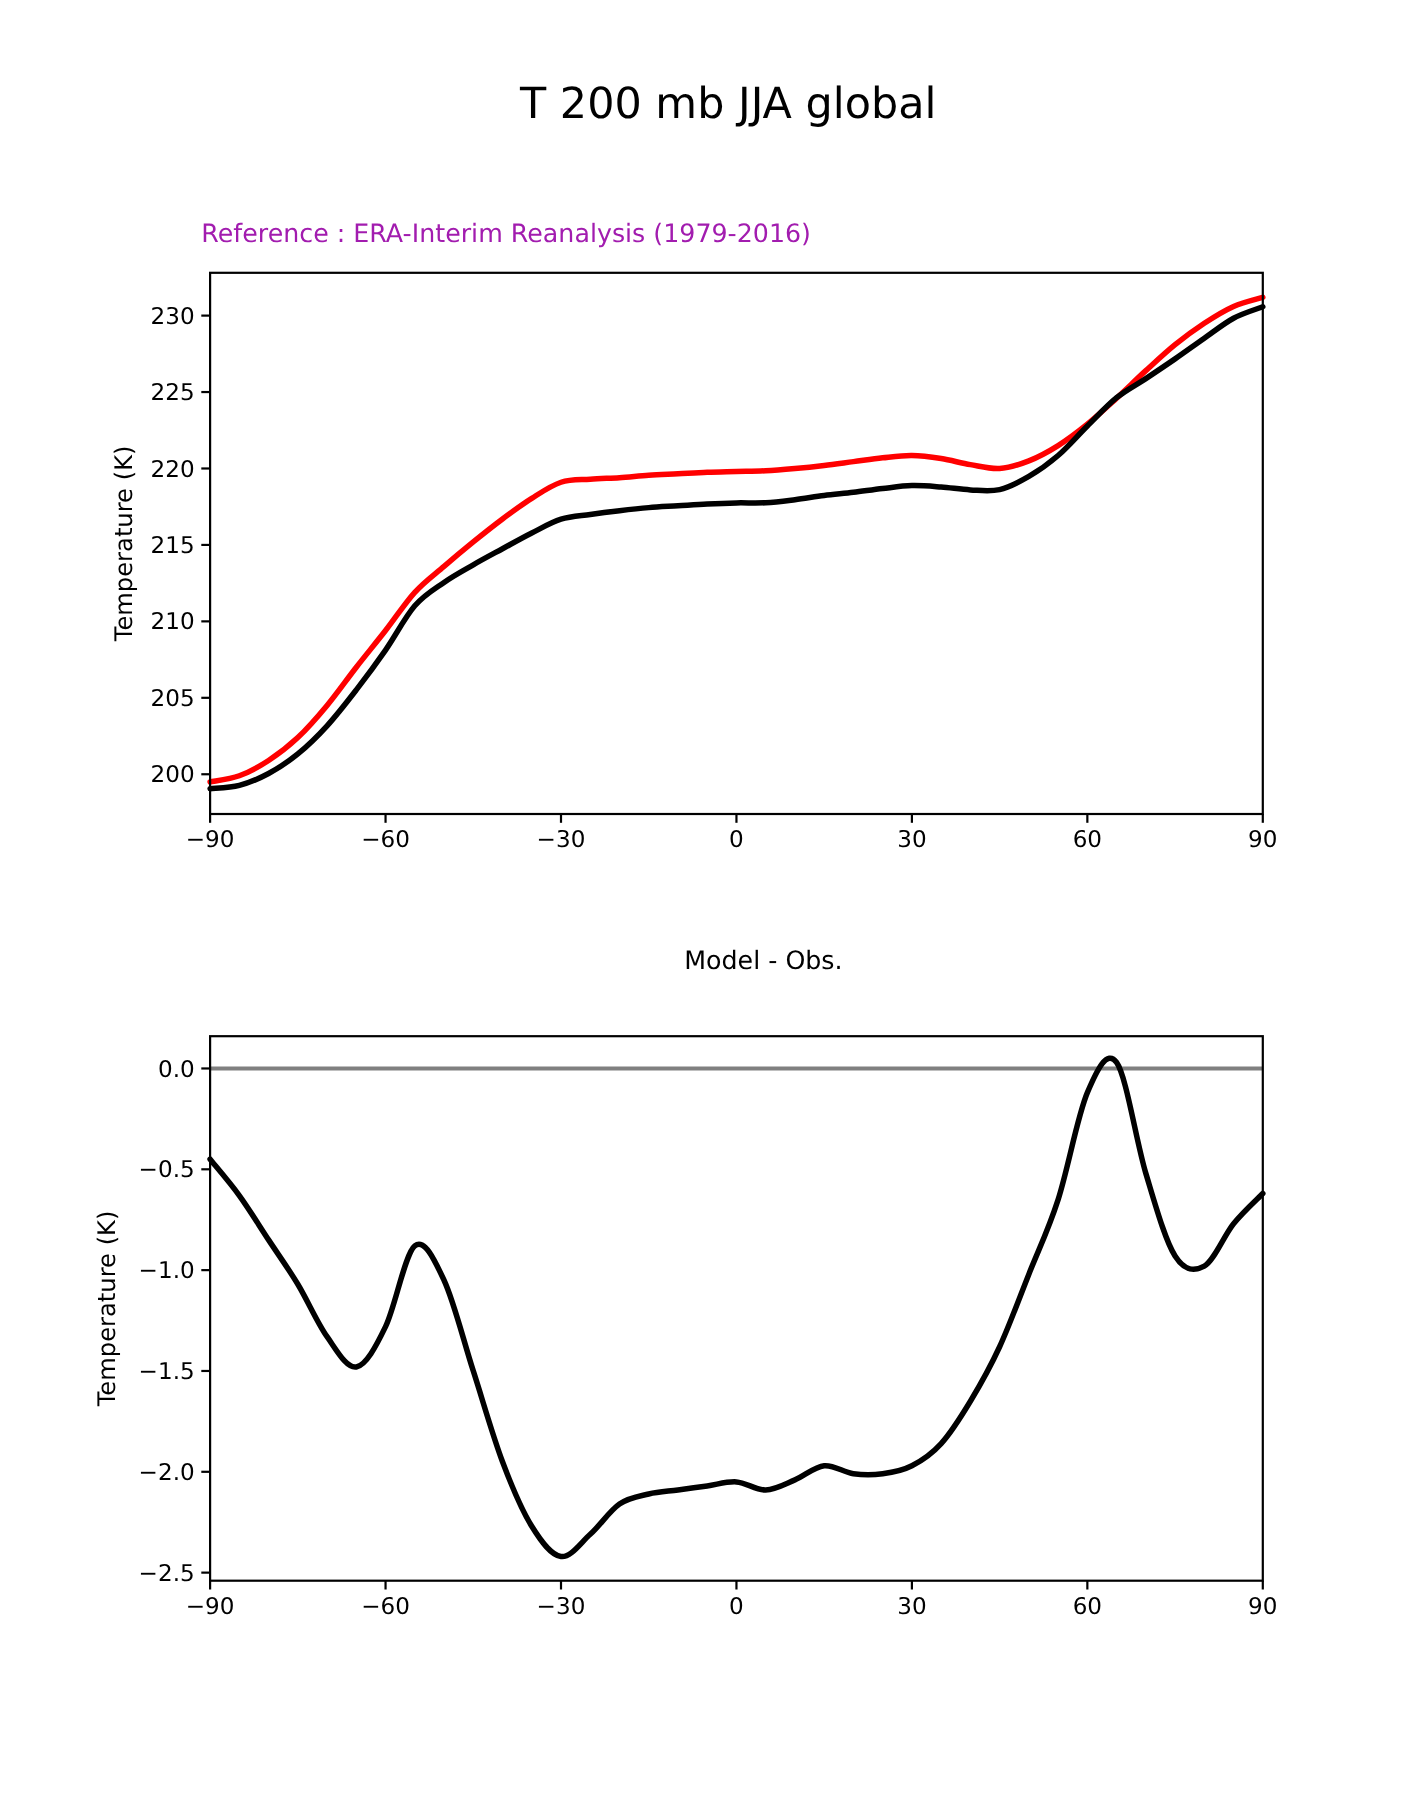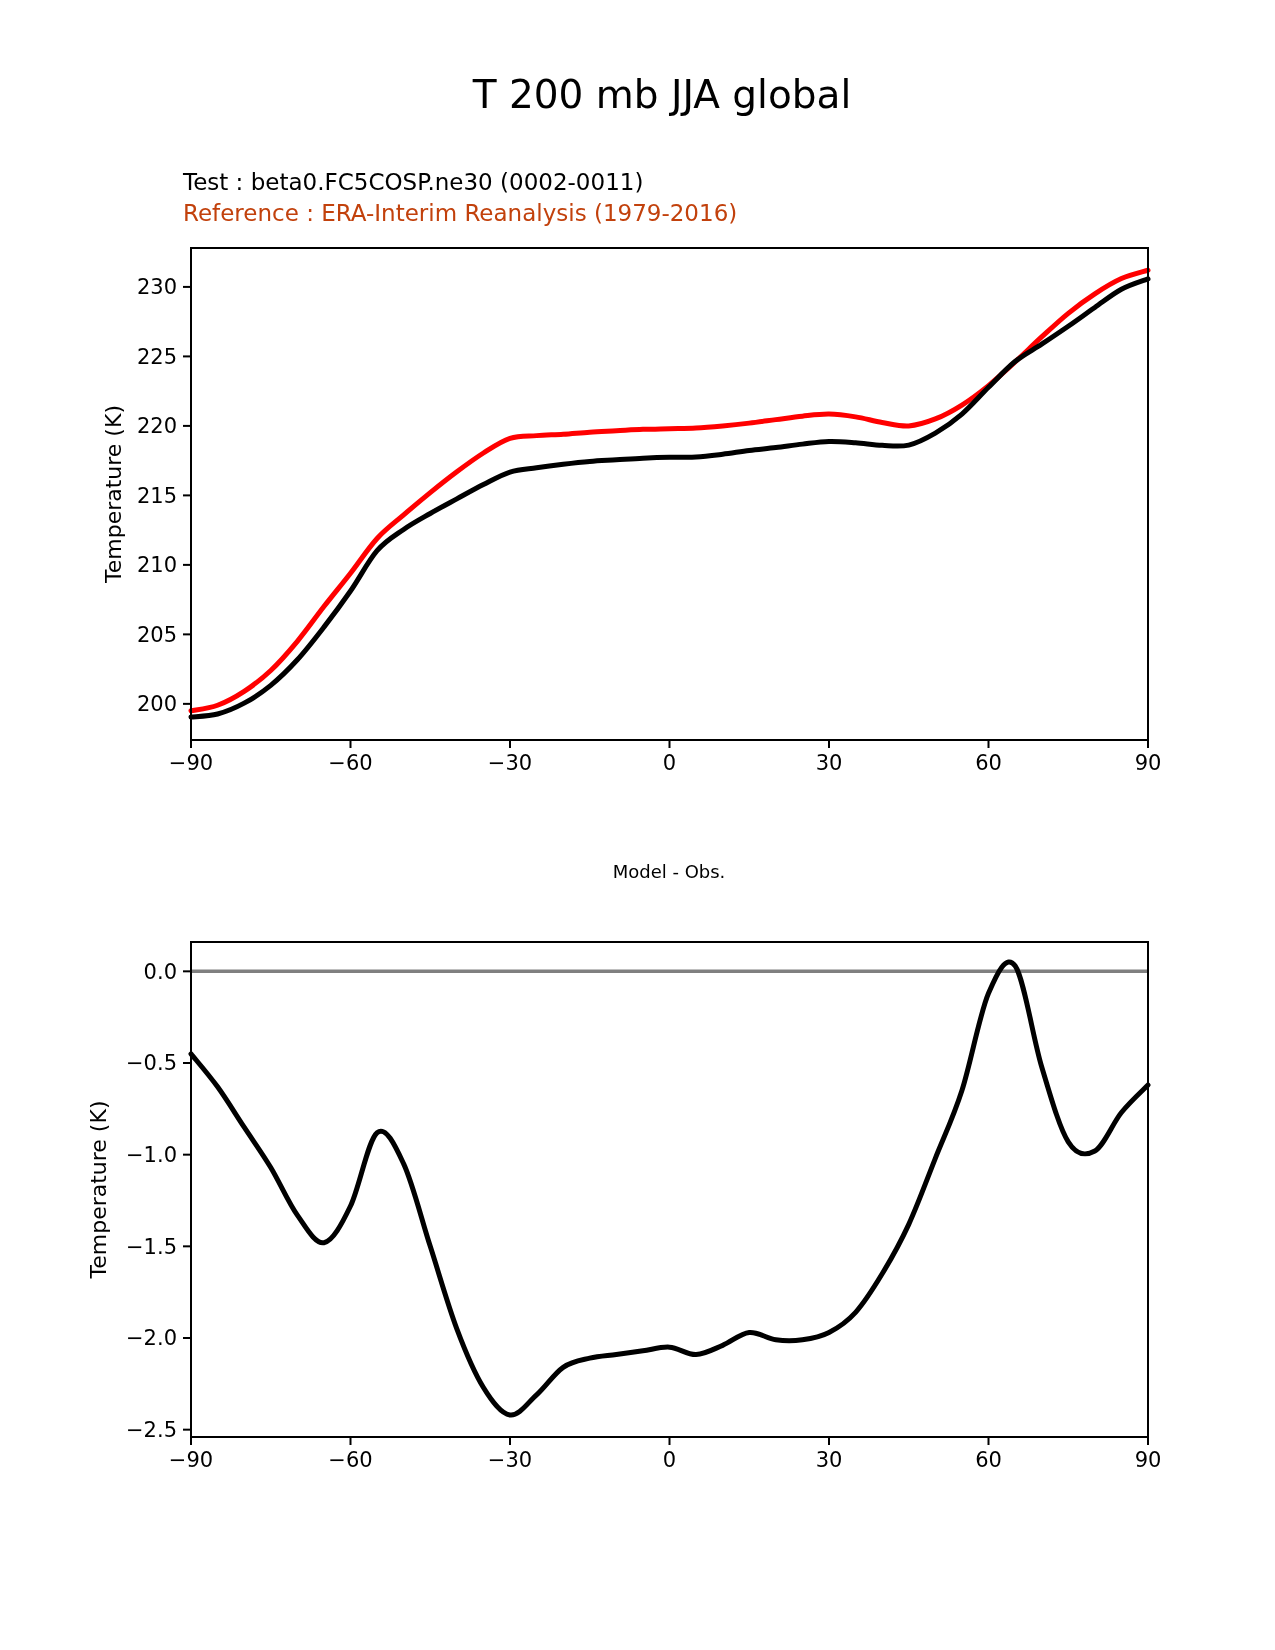--- a/index.html
+++ b/index.html
@@ -26,23 +26,23 @@
   }
   .legend-line {
     left: 183px;
     font-size: 23px;
     white-space: nowrap;
   }
   #legend-test { top: 169px; }
   #legend-reference { top: 200px; }
   #subplot2-title {
     top: 861px;
-    left: 669px;
+    left: 694px;
     transform: translateX(-50%);
-    font-size: 18px;
+    font-size: 23px;
     color: #000000;
     white-space: nowrap;
   }
   .ylabel {
     font-size: 22px;
     color: #000000;
     text-align: center;
     transform-origin: 0 0;
     transform: rotate(-90deg);
     white-space: nowrap;
@@ -54,22 +54,21 @@
     font-family: "DejaVu Sans", sans-serif;
     font-size: 21px;
     fill: #000000;
   }
 </style>
 </head>
 <body>
 
 <div id="figure">
   <div class="abs" id="figure-title">T 200 mb JJA global</div>
-  <div class="abs legend-line" id="legend-test" style="color: rgb(0, 0, 0);">Test : beta0.FC5COSP.ne30 (0002-0011)</div>
-  <div class="abs legend-line" id="legend-reference" style="color: #c2410c;">Reference : ERA-Interim Reanalysis (1979-2016)</div>
+  <div class="abs legend-line" id="legend-reference" style="color: #a21caf;">Reference : ERA-Interim Reanalysis (1979-2016)</div>
   <div class="abs" id="subplot2-title">Model - Obs.</div>
   <div class="abs ylabel" id="ylabel-top">Temperature (K)</div>
   <div class="abs ylabel" id="ylabel-bot">Temperature (K)</div>
   <svg id="plots" width="1275" height="1650">
       <g>
         <line x1="191" y1="740" x2="191" y2="748" stroke="#000000" stroke-width="2"></line>
         <text x="191" y="755" text-anchor="middle" dominant-baseline="hanging" class="tick-label">−90</text>
         <line x1="350.5" y1="740" x2="350.5" y2="748" stroke="#000000" stroke-width="2"></line>
         <text x="350.5" y="755" text-anchor="middle" dominant-baseline="hanging" class="tick-label">−60</text>
         <line x1="510" y1="740" x2="510" y2="748" stroke="#000000" stroke-width="2"></line>

